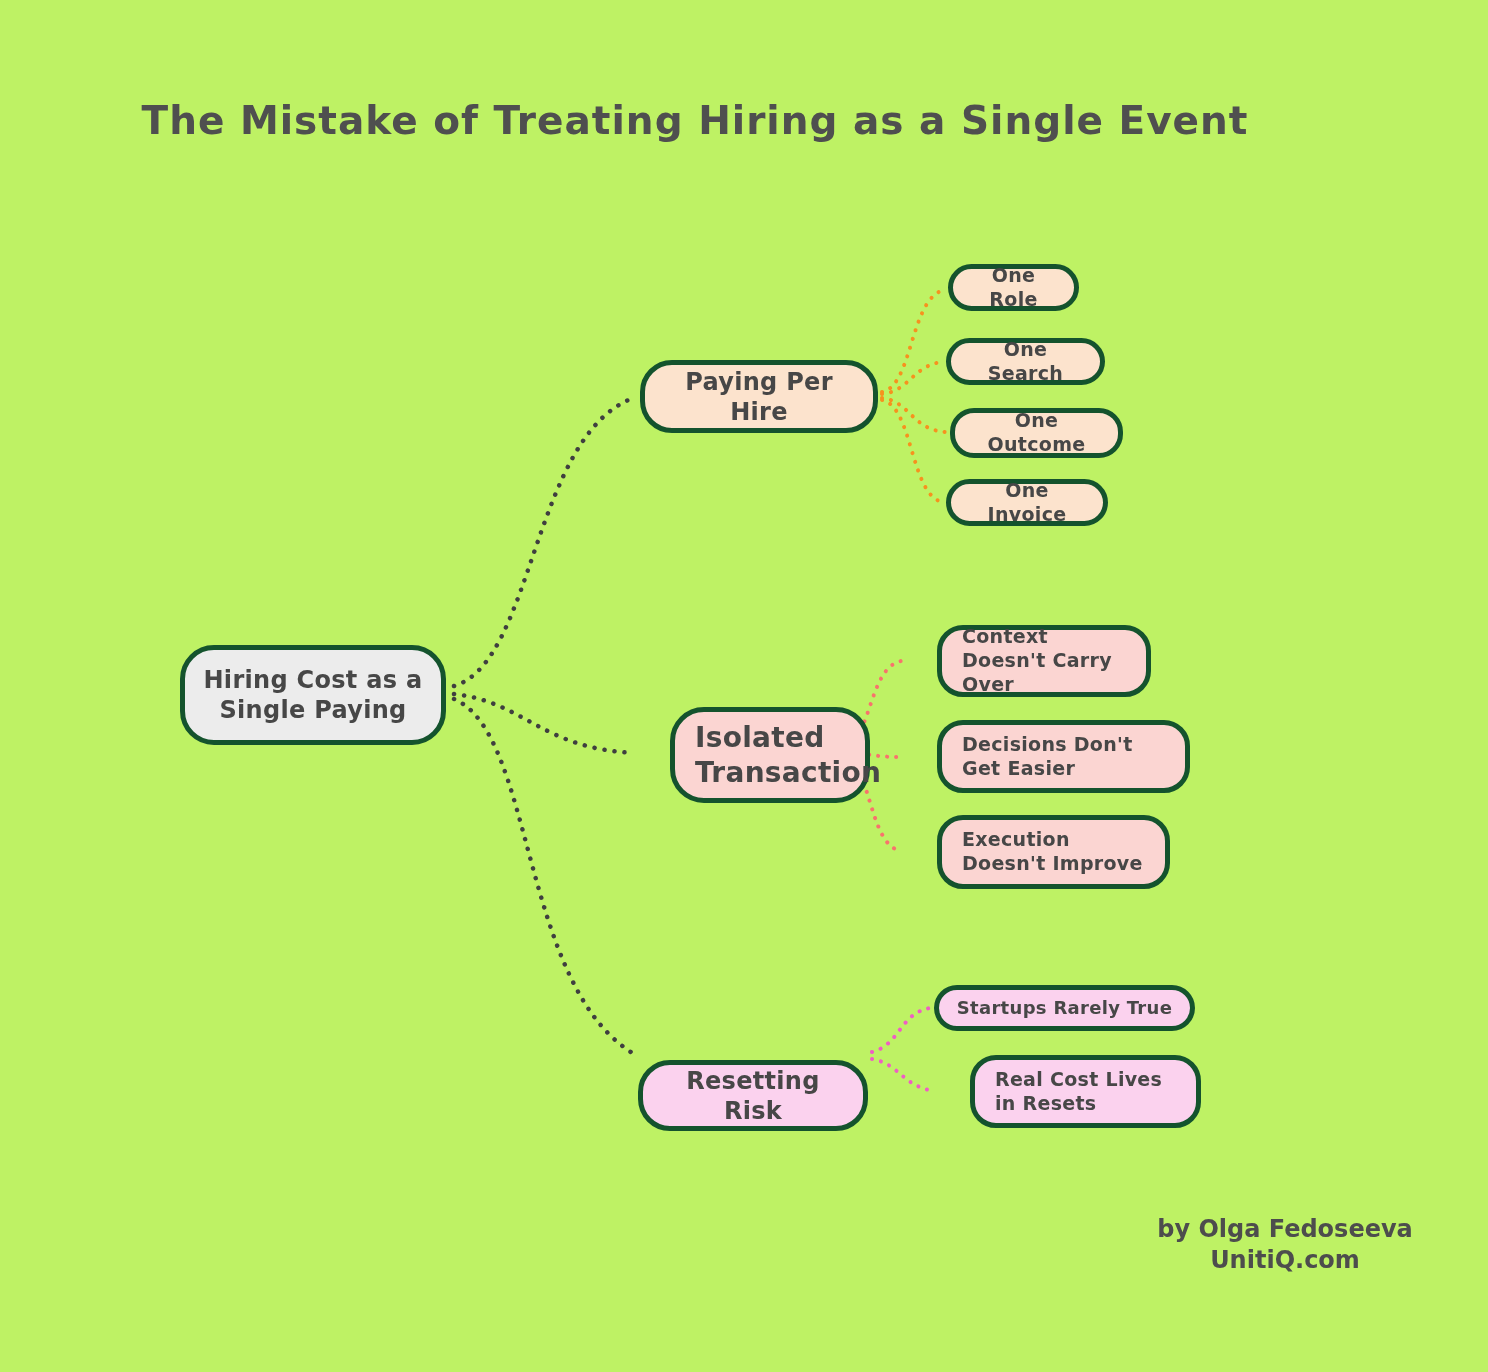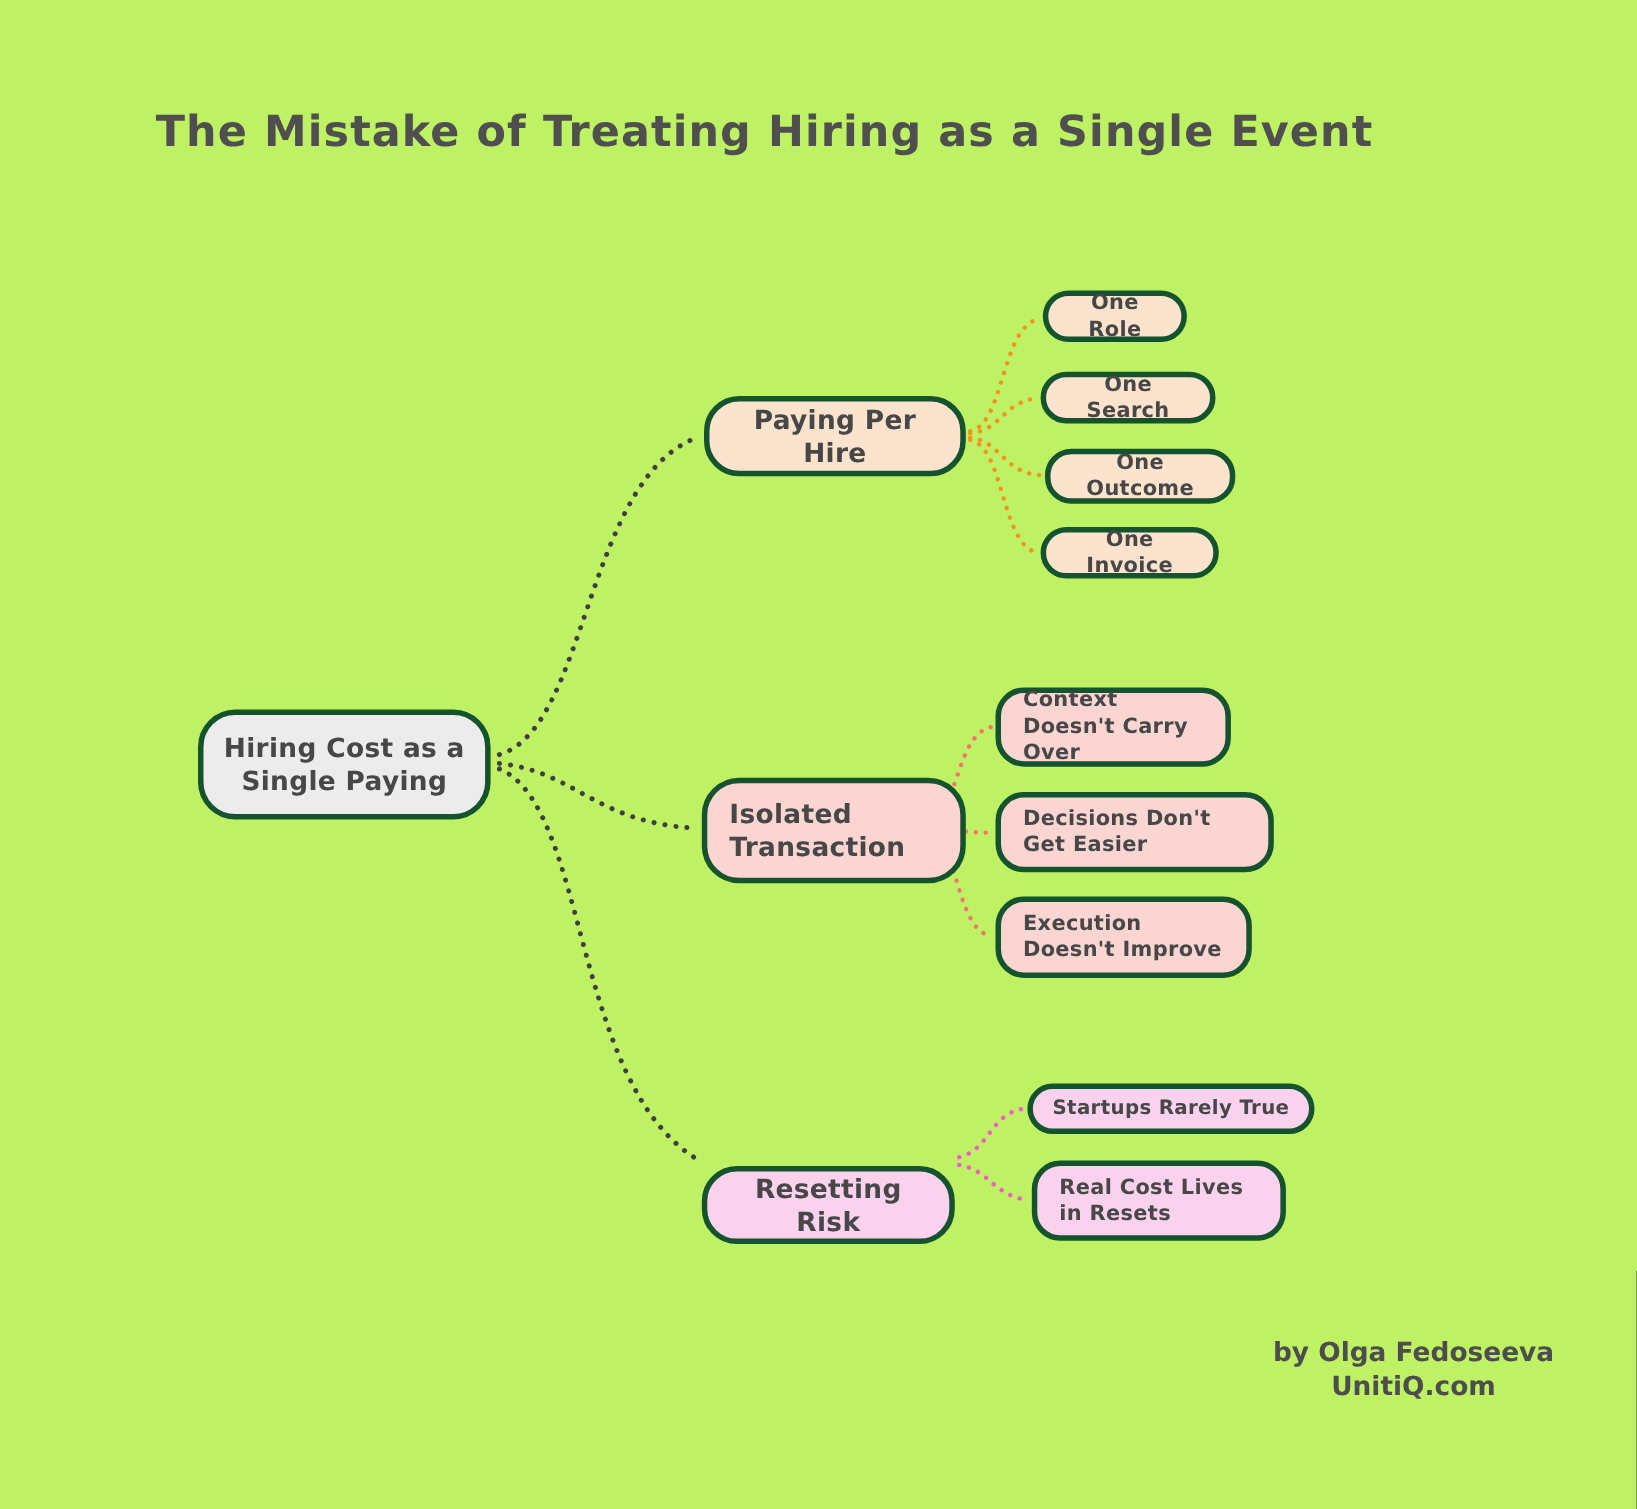--- a/index.html
+++ b/index.html
@@ -25,33 +25,33 @@
   }
   .node {
     position:absolute; box-sizing:border-box;
     border:5px solid #14532d; border-radius:30px;
     color:#474747; font-weight:bold;
     display:flex; align-items:center; justify-content:center;
     text-align:center; line-height:1.25; letter-spacing:0.3px;
     padding:0 12px;
     font-family:"DejaVu Sans", sans-serif;
   }
-  .node.align-left { justify-content:flex-start; text-align:left; padding-left:20px; padding-right:10px; }
+  .node.align-left { justify-content:flex-start; text-align:left; padding-left:20px; padding-right:10px;margin-left:32px; }
   .fill-gray   { background:#ececec; }
   .fill-peach  { background:#fce3cd; }
   .fill-salmon { background:#fbd5d2; }
   .fill-pink   { background:#fbd2ee; }
 
   #root        { left:180px; top:645px;  width:266px; height:100px; font-size:24px; border-radius:34px; }
   #b-paying    { left:640px; top:360px;  width:238px; height:73px;  font-size:24px; border-radius:32px; }
   #c-role      { left:948px; top:264px;  width:131px; height:47px;  font-size:19px; border-radius:24px; }
   #c-search    { left:946px; top:338px;  width:159px; height:47px;  font-size:19px; border-radius:24px; }
   #c-outcome   { left:950px; top:408px;  width:173px; height:50px;  font-size:19px; border-radius:24px; }
   #c-invoice   { left:946px; top:479px;  width:162px; height:47px;  font-size:19px; border-radius:24px; }
-  #b-isolated  { left:638px; top:707px;  width:240px; height:96px;  font-size:24px; border-radius:34px; }
+  #b-isolated  { left:638px; top:707px;  width:200px; height:96px;  font-size:28px; border-radius:34px; }
   #c-context   { left:905px; top:625px;  width:214px; height:72px;  font-size:19px; border-radius:26px; }
   #c-decisions { left:905px; top:720px;  width:253px; height:73px;  font-size:19px; border-radius:26px; }
   #c-execution { left:905px; top:815px;  width:233px; height:74px;  font-size:19px; border-radius:26px; }
   #b-resetting { left:638px; top:1021px; width:230px; height:71px;  font-size:24px; border-radius:32px;margin-top:39px; }
   #c-startups  { left:934px; top:985px;  width:261px; height:46px;  font-size:18px; border-radius:23px; }
   #c-realcost  { left:938px; top:1055px; width:231px; height:73px;  font-size:19px; border-radius:26px; }
 
   .dots { fill:none; stroke-linecap:round; }
   .dots.dark    { stroke-width:4.5; stroke-dasharray:0.1 10; }
   .dots.colored { stroke-width:4;   stroke-dasharray:0.1 9;  }

